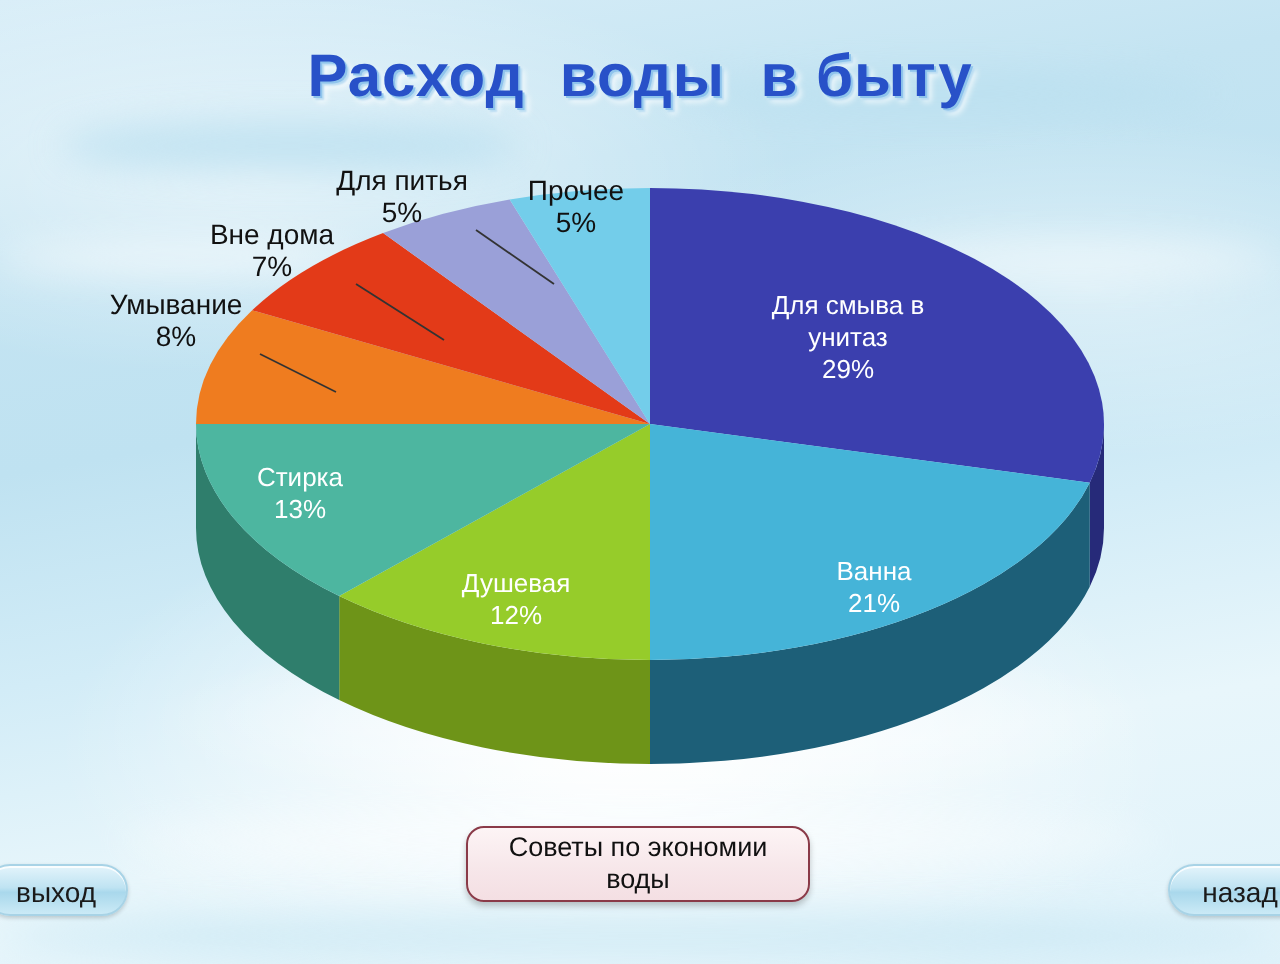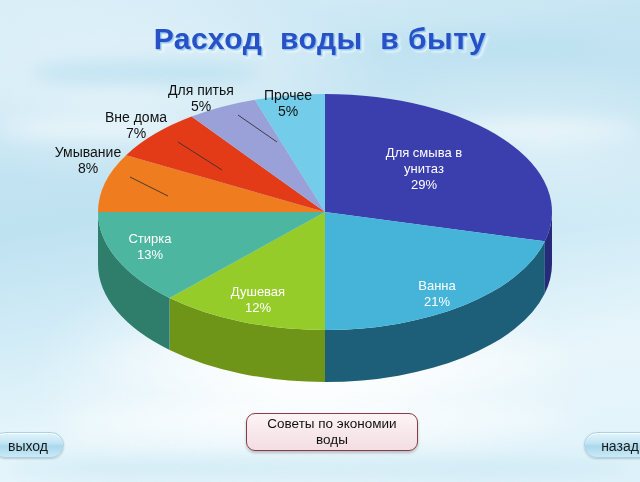--- a/index.html
+++ b/index.html
@@ -105,21 +105,21 @@
     border: 1px solid #a8d3e6;
     box-sizing: border-box;
     cursor: pointer;
     white-space: nowrap;
   }
   #btn-exit  { left: -8px;  top: 432px; width: 72px; }
   #btn-back  { left: 584px; top: 432px; width: 72px; }
 
   #btn-tips {
     position: absolute;
-    left: 246px;
+    left: 233px;
     top: 413px;
     width: 172px;
     height: 38px;
     border: 1.6px solid #8a3a48;
     border-radius: 9px;
     background: linear-gradient(180deg, #fdf4f5 0%, #f7e7ea 55%, #f4dfe3 100%);
     box-shadow: 0 2px 3px rgba(0,0,0,0.22);
     box-sizing: border-box;
     display: flex;
     align-items: center;

